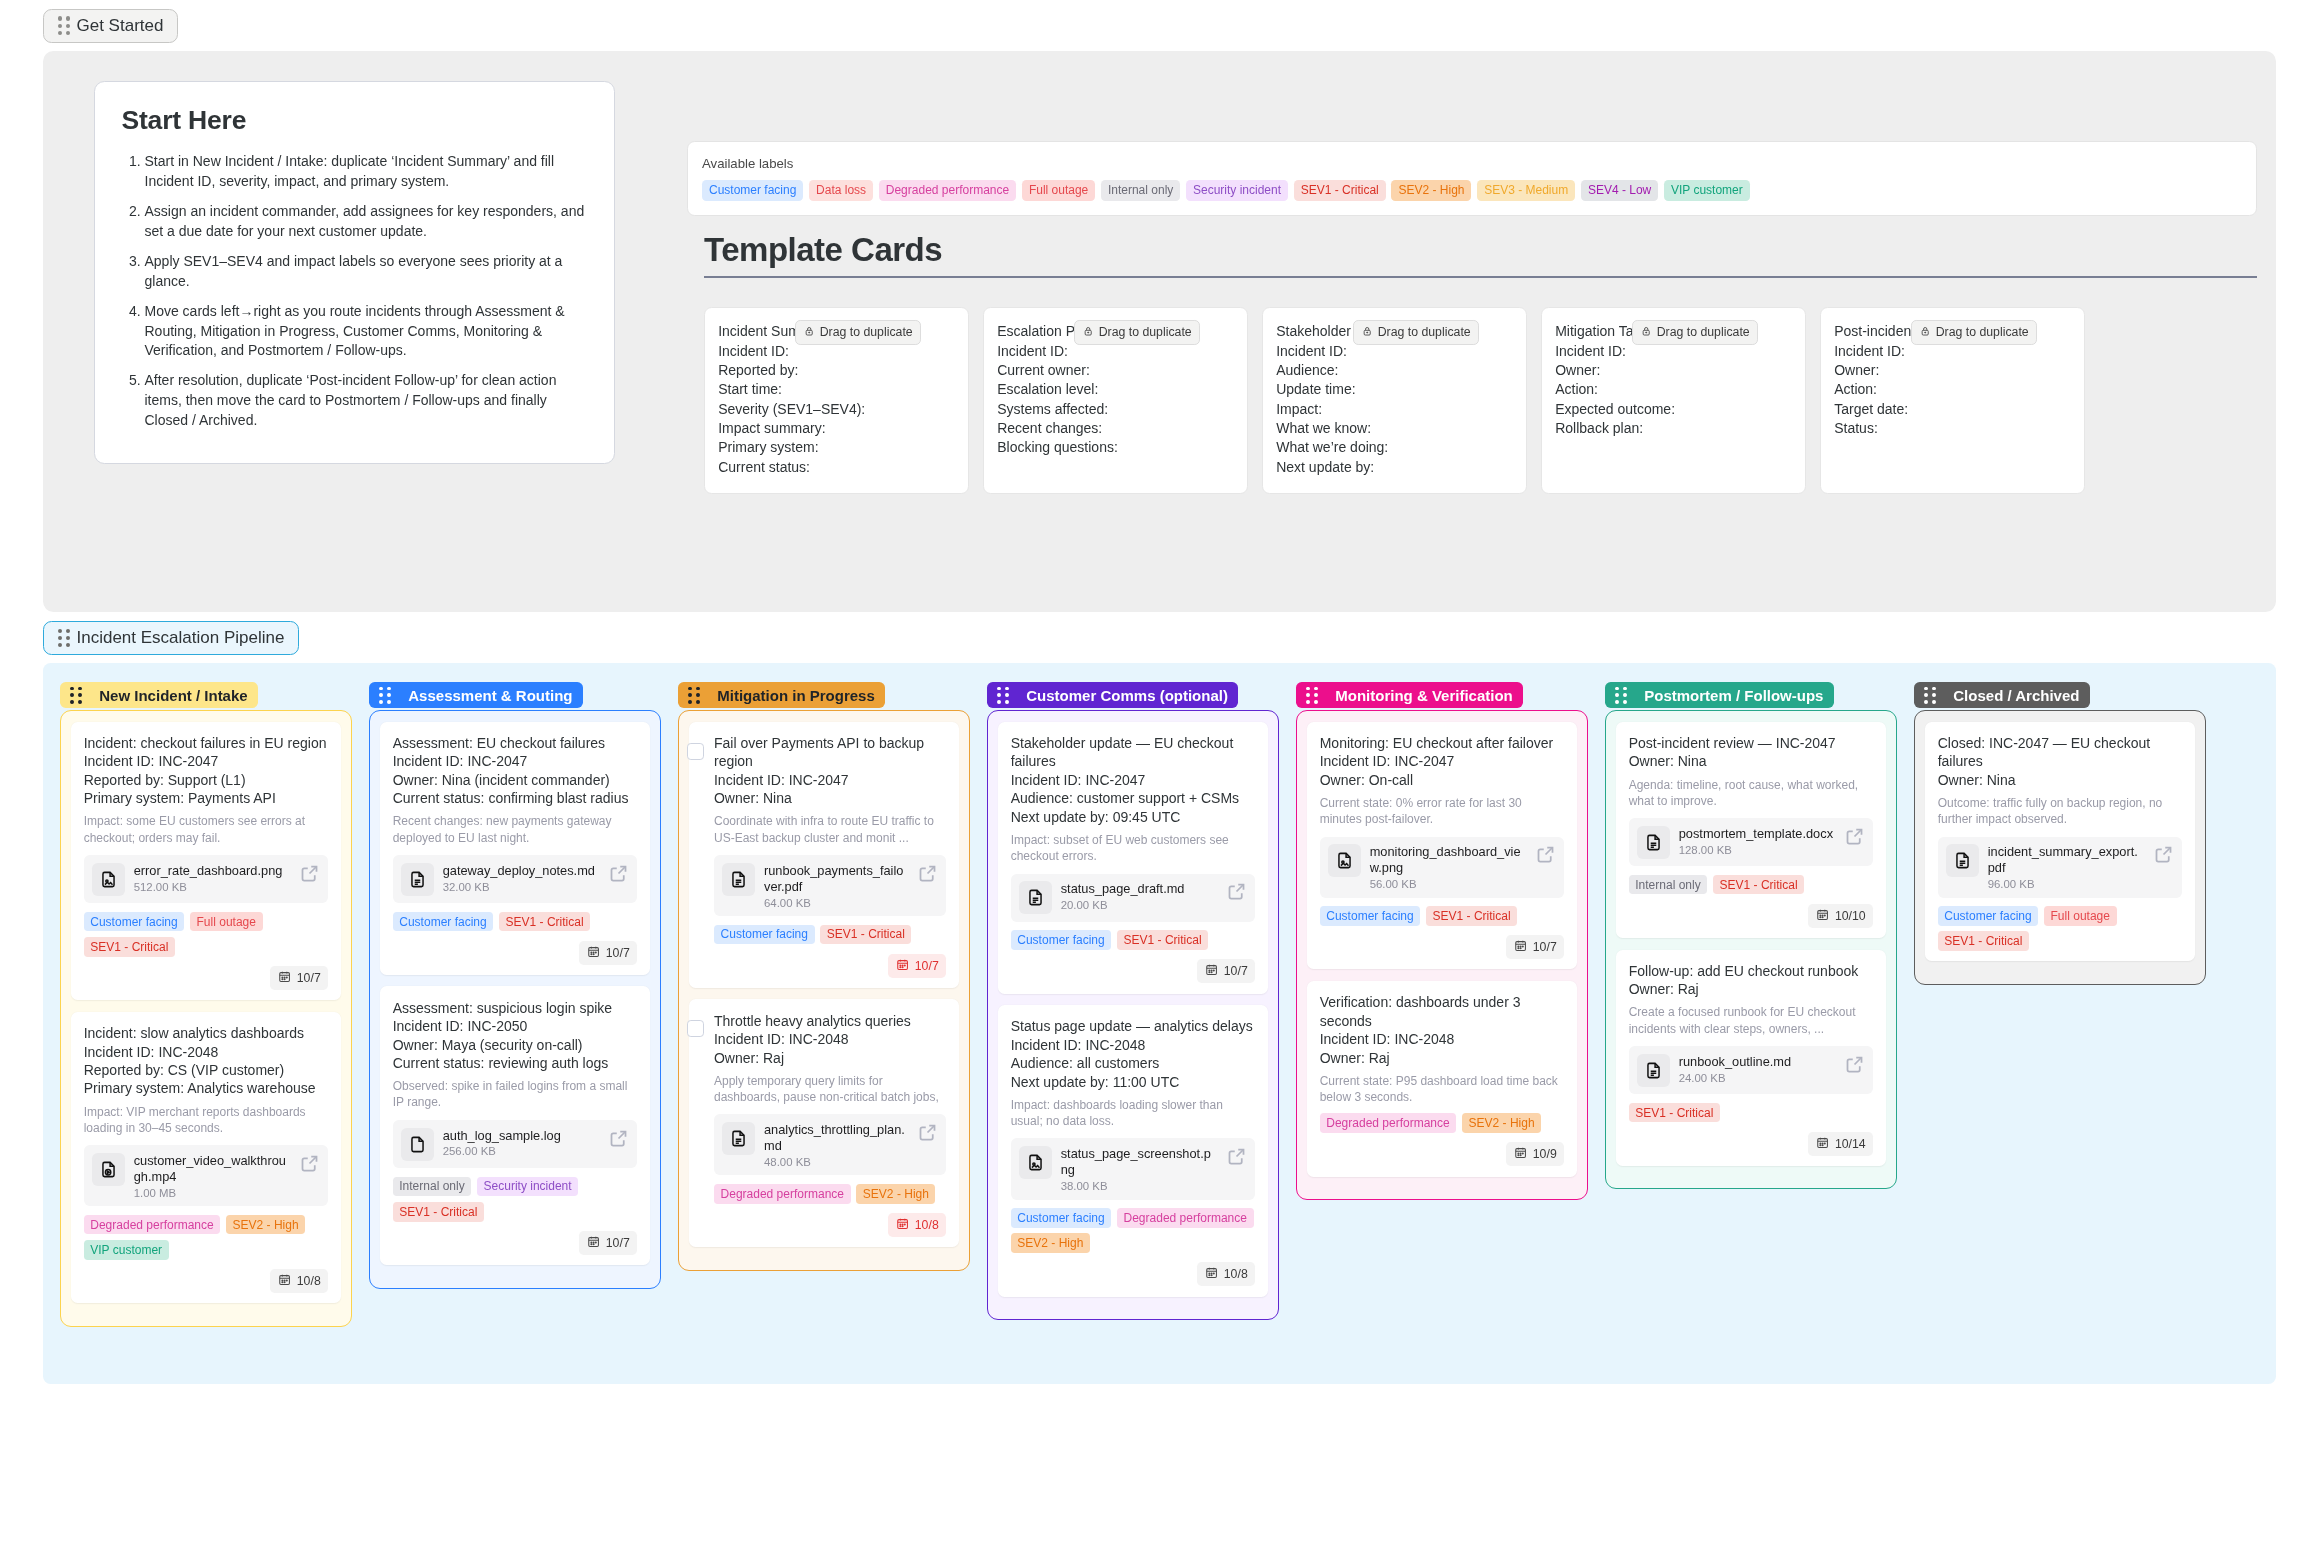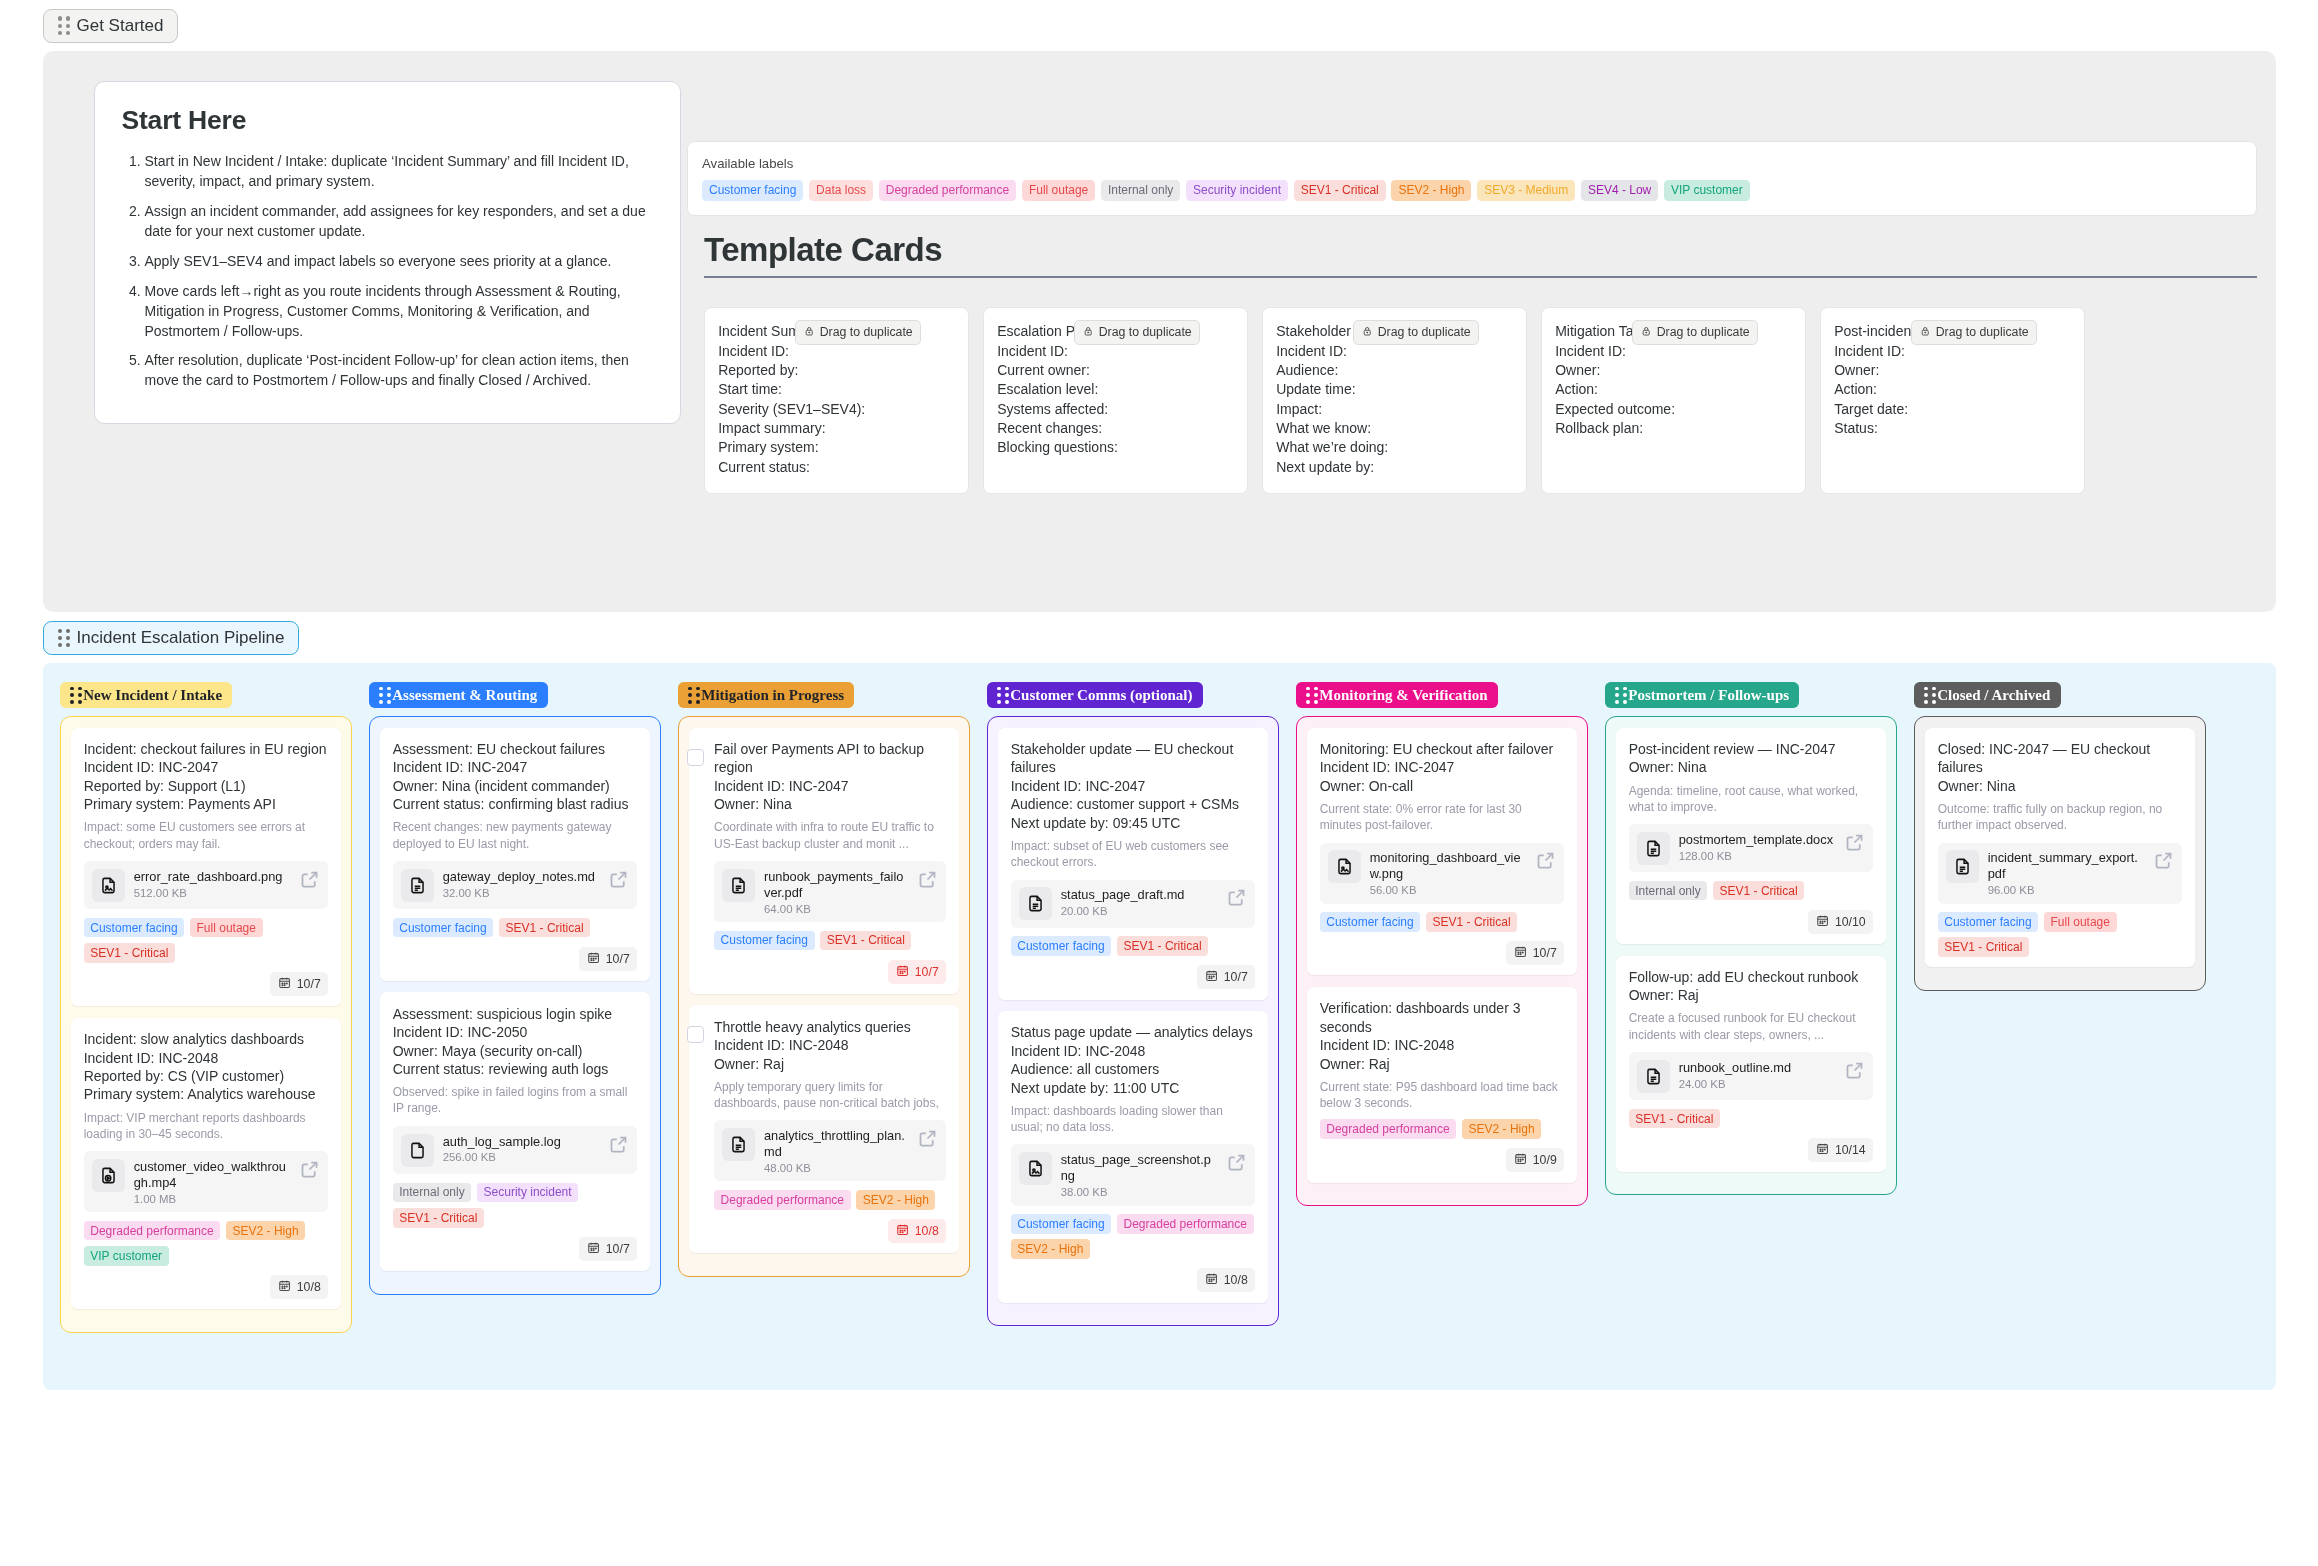--- a/index.html
+++ b/index.html
@@ -30,21 +30,21 @@
   
   .grey-panel {
     margin: 8.5px 43px 0 43px;
     background: #eeeeee; border-radius: 10.4px;
     height: 561px; position: relative;
   }
 
   
   .start-card {
     position: absolute; left: 51px; top: 30px;
-    width: 587px; background: #fff;
+    width: 521px; background: #fff;
     border: 1.4px solid #d5d8e0; border-radius: 10.4px;
     padding: 23px 26.5px 22px 26.5px;
   }
   .start-card h2 { font-size: 26.5px; font-weight: bold; letter-spacing: -0.2px; margin-bottom: 16px; }
   .start-card ol { margin-left: 23px; margin-top: 16px; }
   .start-card li { font-size: 14px; line-height: 1.42; margin-bottom: 10px; }
 
   
   .labels-box {
     position: absolute; left: 644px; top: 90px; right: 19px;
@@ -83,24 +83,23 @@
 
   
   .board-tabbar { padding: 8.5px 0 0 43px; }
   .board {
     margin: 7.6px 43px 0 43px; background: #e7f5fd; border-radius: 7.6px;
     padding: 19px 17px 57px 17px;
     display: flex; gap: 17px; align-items: flex-start;
   }
   .col { width: 292px; flex: 0 0 292px; }
   .col-head {
-    display: inline-flex; align-items: center; gap: 1px;
+    display: inline-flex; align-items: center; gap: 17px;
     border-radius: 5.7px; padding: 4.7px 10.4px; font-size: 15px; font-weight: bold;
-    margin-bottom: 8px;
-    font-family: Liberation Serif, serif;
+    margin-bottom: 2px;
   }
   .col-head .grip i { width: 3.8px; height: 3.8px; }
   .col-body {
     border-radius: 11px; padding: 10.4px; border: 1.4px solid transparent;
   }
   .card {
     background: #fff; border-radius: 6.6px; padding: 12.3px 12.3px 10.4px 12.3px;
     margin-bottom: 11.4px; position: relative;
     box-shadow: 0 0.5px 1.4px rgba(0,0,0,.06);
   }

